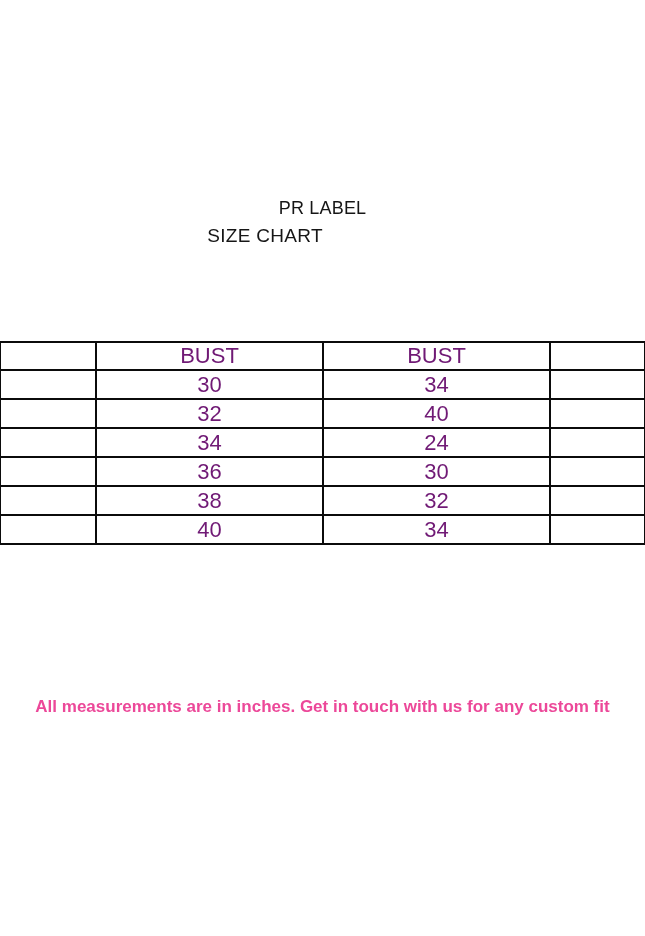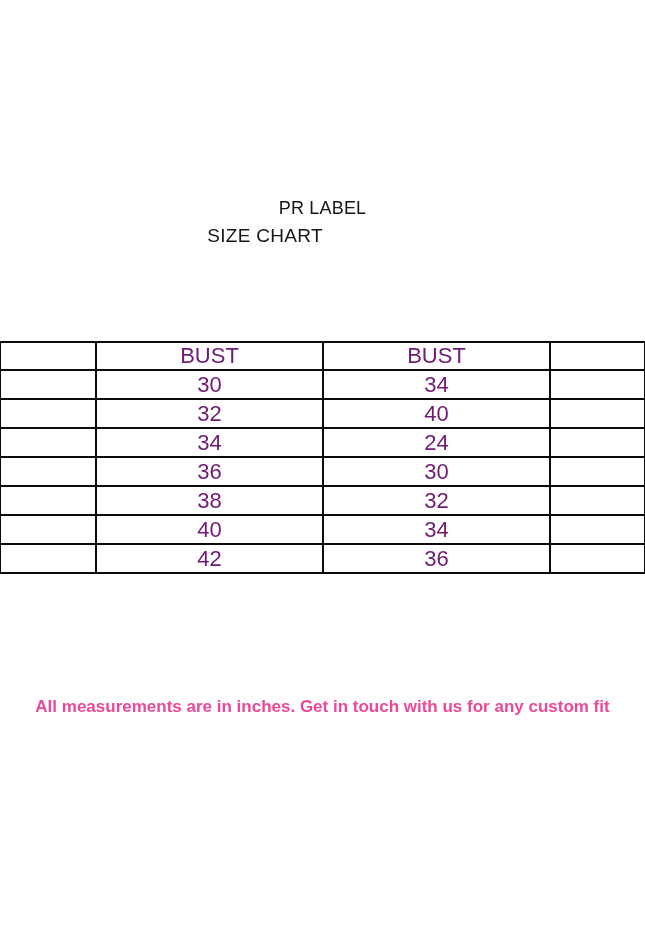--- a/index.html
+++ b/index.html
@@ -126,22 +126,16 @@
       <td>38</td>
       <td>32</td>
       <td></td>
     </tr>
     <tr>
       <td></td>
       <td>40</td>
       <td>34</td>
       <td></td>
     </tr>
-    <tr>
-      <td></td>
-      <td>42</td>
-      <td>36</td>
-      <td></td>
-    </tr>
   </tbody>
 </table>
 
 <div class="footer-note">All measurements are in inches. Get in touch with us for any custom fit</div>
 
 </body></html>

